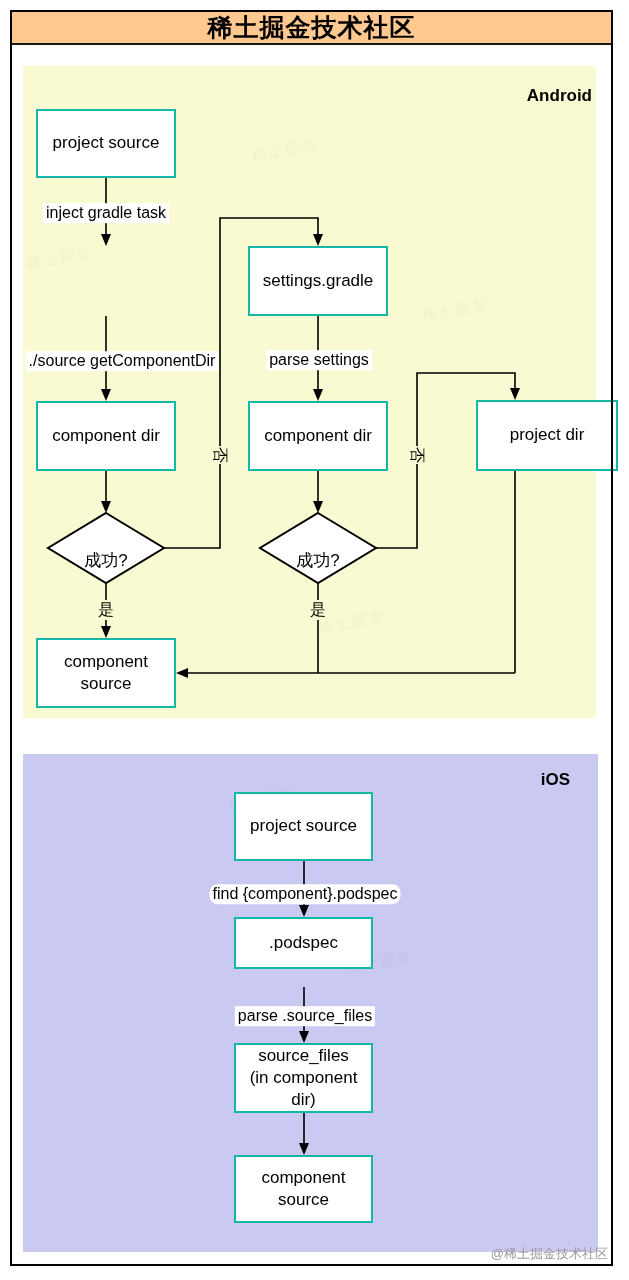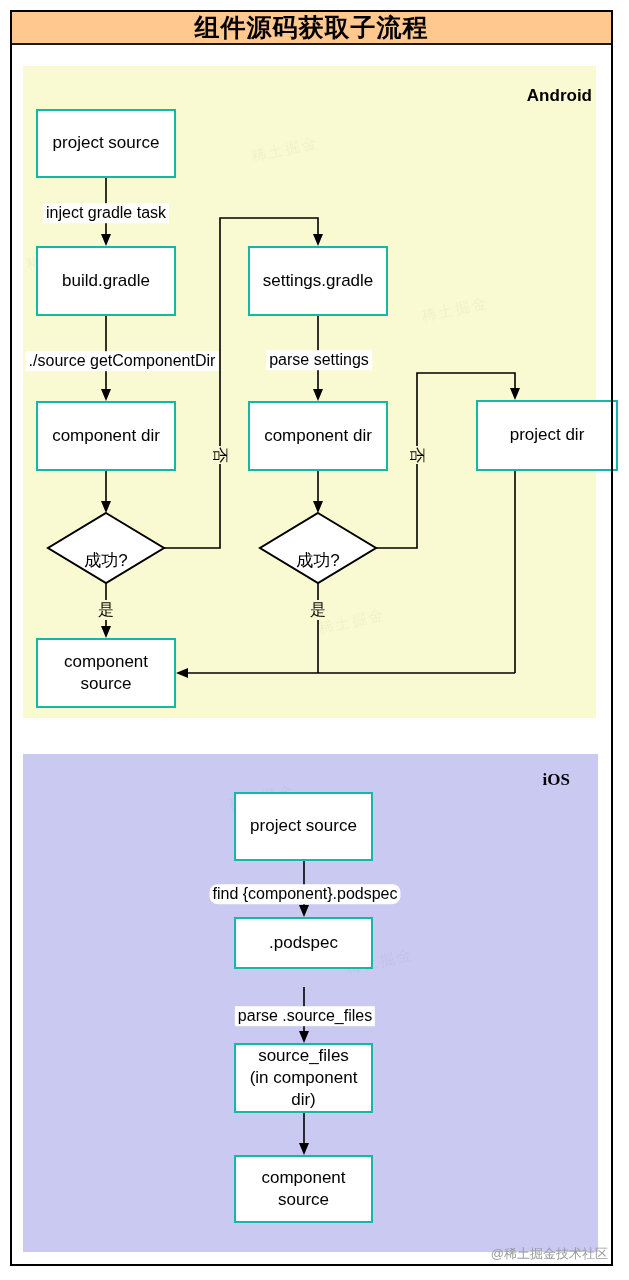--- a/index.html
+++ b/index.html
@@ -93,29 +93,28 @@
       <polygon points="299,1031 309,1031 304,1043"></polygon>
       <polygon points="299,1143 309,1143 304,1155"></polygon>
     </g>
     <g fill="#fff" stroke="#000" stroke-width="2">
       <polygon points="106,513 164,548 106,583 48,548"></polygon>
       <polygon points="318,513 376,548 318,583 260,548"></polygon>
     </g>
   </svg>
 
   <div class="title-bar">
-    <span>组件源码获取子流程</span>
+    <span>稀土掘金技术社区</span>
   </div>
   <div class="outer-border"></div>
 
   <div class="section-label" style="top:86px;right:37px;">Android</div>
-  <div class="section-label" style="top:770px;right:59px;font-family:Liberation Serif, serif;">iOS</div>
+  <div class="section-label" style="top:770px;right:59px;">iOS</div>
 
   <div class="node" style="left:36px;top:109px;width:140px;height:69px;">project source</div>
-  <div class="node" style="left:36px;top:246px;width:140px;height:70px;">build.gradle</div>
   <div class="node" style="left:248px;top:246px;width:140px;height:70px;">settings.gradle</div>
   <div class="node" style="left:36px;top:401px;width:140px;height:70px;">component dir</div>
   <div class="node" style="left:248px;top:401px;width:140px;height:70px;">component dir</div>
   <div class="node" style="left:444px;top:400px;width:142px;height:71px;margin-left:32px;">project dir</div>
   <div class="node" style="left:36px;top:638px;width:140px;height:70px;">component
 source</div>
 
   <div class="dtext" style="left:48px;top:531px;width:116px;height:34px;">成功?</div>
   <div class="dtext" style="left:260px;top:531px;width:116px;height:34px;">成功?</div>
 

